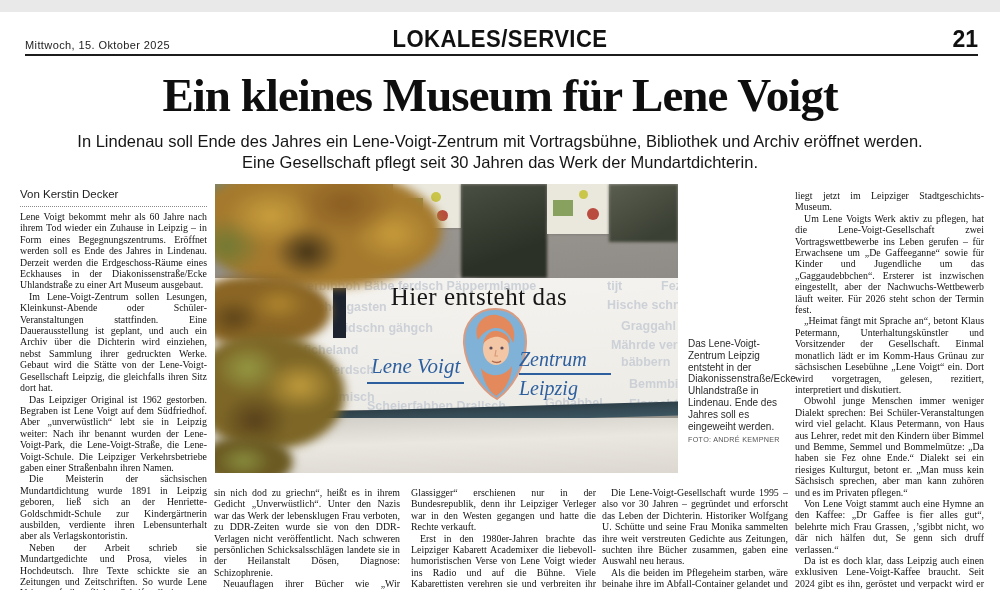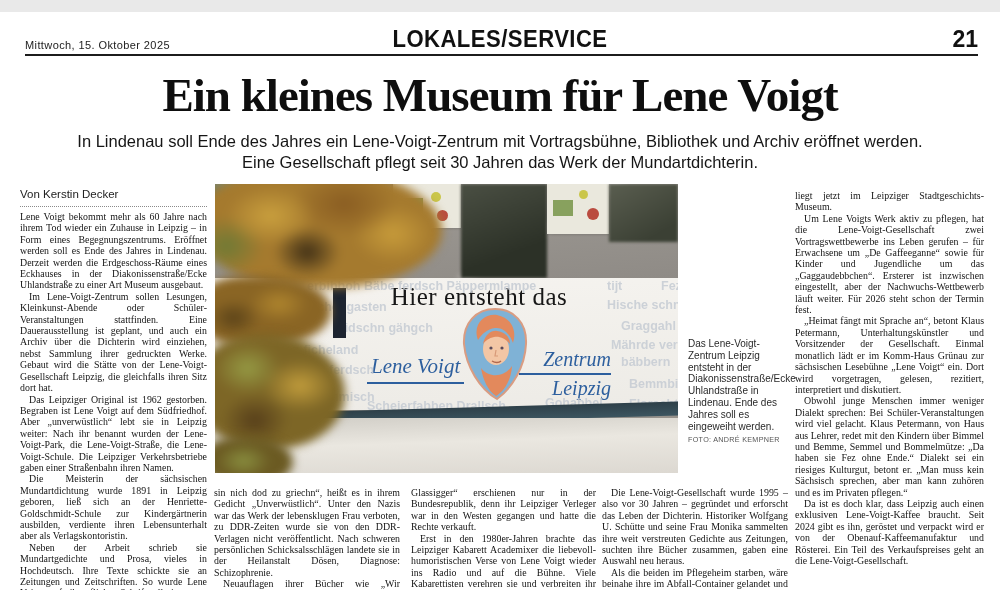--- a/index.html
+++ b/index.html
@@ -85,21 +85,21 @@
     position:absolute; left:104px; top:5px; width:320px; text-align:center;
     font-family:"Liberation Serif", serif; font-size:25px; color:#171717; letter-spacing:.5px;
   }
   .logo-left {
     position:absolute; left:152px; top:76px;
     font-family:"Liberation Serif", serif; font-style:italic; font-size:21px; color:#2d5f9e;
     border-bottom:2px solid #2d5f9e; padding:0 4px 3px 4px;
   }
   .logo-pick { position:absolute; left:244px; top:28px; width:72px; height:98px; }
   .logo-right {
-    position:absolute; left:304px; top:70px; width:92px; text-align:right;
+    position:absolute; left:304px; top:70px; width:92px; text-align:left;
     font-family:"Liberation Serif", serif; font-style:italic; color:#2d5f9e;
   }
   .logo-right .zt { font-size:20px; border-bottom:2px solid #2d5f9e; padding-bottom:2px; }
   .logo-right .lz { font-size:20px; padding-top:2px; }
   .ph-stripe {
     position:absolute; left:-8px; top:224px; width:480px; height:14px;
     background:linear-gradient(#2e4049,#3c5560); transform:rotate(-1.6deg);
   }
   .ph-pavement {
     position:absolute; left:0; top:234px; width:463px; height:55px;
@@ -180,20 +180,21 @@
     </div>
   <div class="col c4">
       <p class="para indent">Die Lene-Voigt-Gesellschaft wurde 1995 – also vor 30 Jahren – gegründet und erforscht das Leben der Dichterin. Historiker Wolfgang U. Schütte und seine Frau Monika sammelten ihre weit verstreuten Gedichte aus Zeitungen, suchten ihre Bücher zusammen, gaben eine Auswahl neu heraus.</p>
       <p class="para indent">Als die beiden im Pflegeheim starben, wäre beinahe ihre im Abfall-Container gelandet und geschreddert worden. Ein Teil davon</p>
     </div>
   <div class="col c5">
       <p class="para">liegt jetzt im Leipziger Stadtgeschichts-Museum.</p>
       <p class="para indent">Um Lene Voigts Werk aktiv zu pflegen, hat die Lene-Voigt-Gesellschaft zwei Vortragswettbewerbe ins Leben gerufen – für Erwachsene um „De Gaffeeganne“ sowie für Kinder und Jugendliche um das „Gaggaudebbchen“. Ersterer ist inzwischen eingestellt, aber der Nachwuchs-Wettbewerb läuft weiter. Für 2026 steht schon der Termin fest.</p>
       <p class="para indent">„Heimat fängt mit Sprache an“, betont Klaus Petermann, Unterhaltungskünstler und Vorsitzender der Gesellschaft. Einmal monatlich lädt er im Komm-Haus Grünau zur sächsischen Lesebühne „Lene Voigt“ ein. Dort wird vorgetragen, gelesen, rezitiert, interpretiert und diskutiert.</p>
       <p class="para indent">Obwohl junge Menschen immer weniger Dialekt sprechen: Bei Schüler-Veranstaltungen wird viel gelacht. Klaus Petermann, von Haus aus Lehrer, redet mit den Kindern über Bimmel und Bemme, Semmel und Bommelmütze: „Da haben sie Fez ohne Ende.“ Dialekt sei ein riesiges Kulturgut, betont er. „Man muss kein Sächsisch sprechen, aber man kann zuhören und es im Privaten pflegen.“</p>
+      <p class="para indent">Von Lene Voigt stammt auch eine Hymne an den Kaffee: „Dr Gaffee is fier alles gut“, belehrte mich Frau Grassen, ‚’sgibbt nicht, wo där nich hälfen dut, Se genn sich druff verlassen.“</p>
       <p class="para indent">Da ist es doch klar, dass Leipzig auch einen exklusiven Lene-Voigt-Kaffee braucht. Seit 2024 gibt es ihn, geröstet und verpackt wird er von der Obenauf-Kaffeemanufaktur und Rösterei. Ein Teil des Verkaufspreises geht an die Lene-Voigt-Gesellschaft.</p>
     </div>
 
   <div class="photo">
     <div class="ph-top">
       <div class="ph-streak" style="left:230px; top:40px;"></div>
       <div class="ph-streak" style="left:40px; top:60px; width:160px;"></div>
       <div class="poster" style="left:178px; top:0; width:68px; height:44px;">
         <div class="pg" style="left:8px; top:14px; width:22px; height:18px;"></div>
         <div class="py" style="left:38px; top:8px; width:10px; height:10px;"></div>

